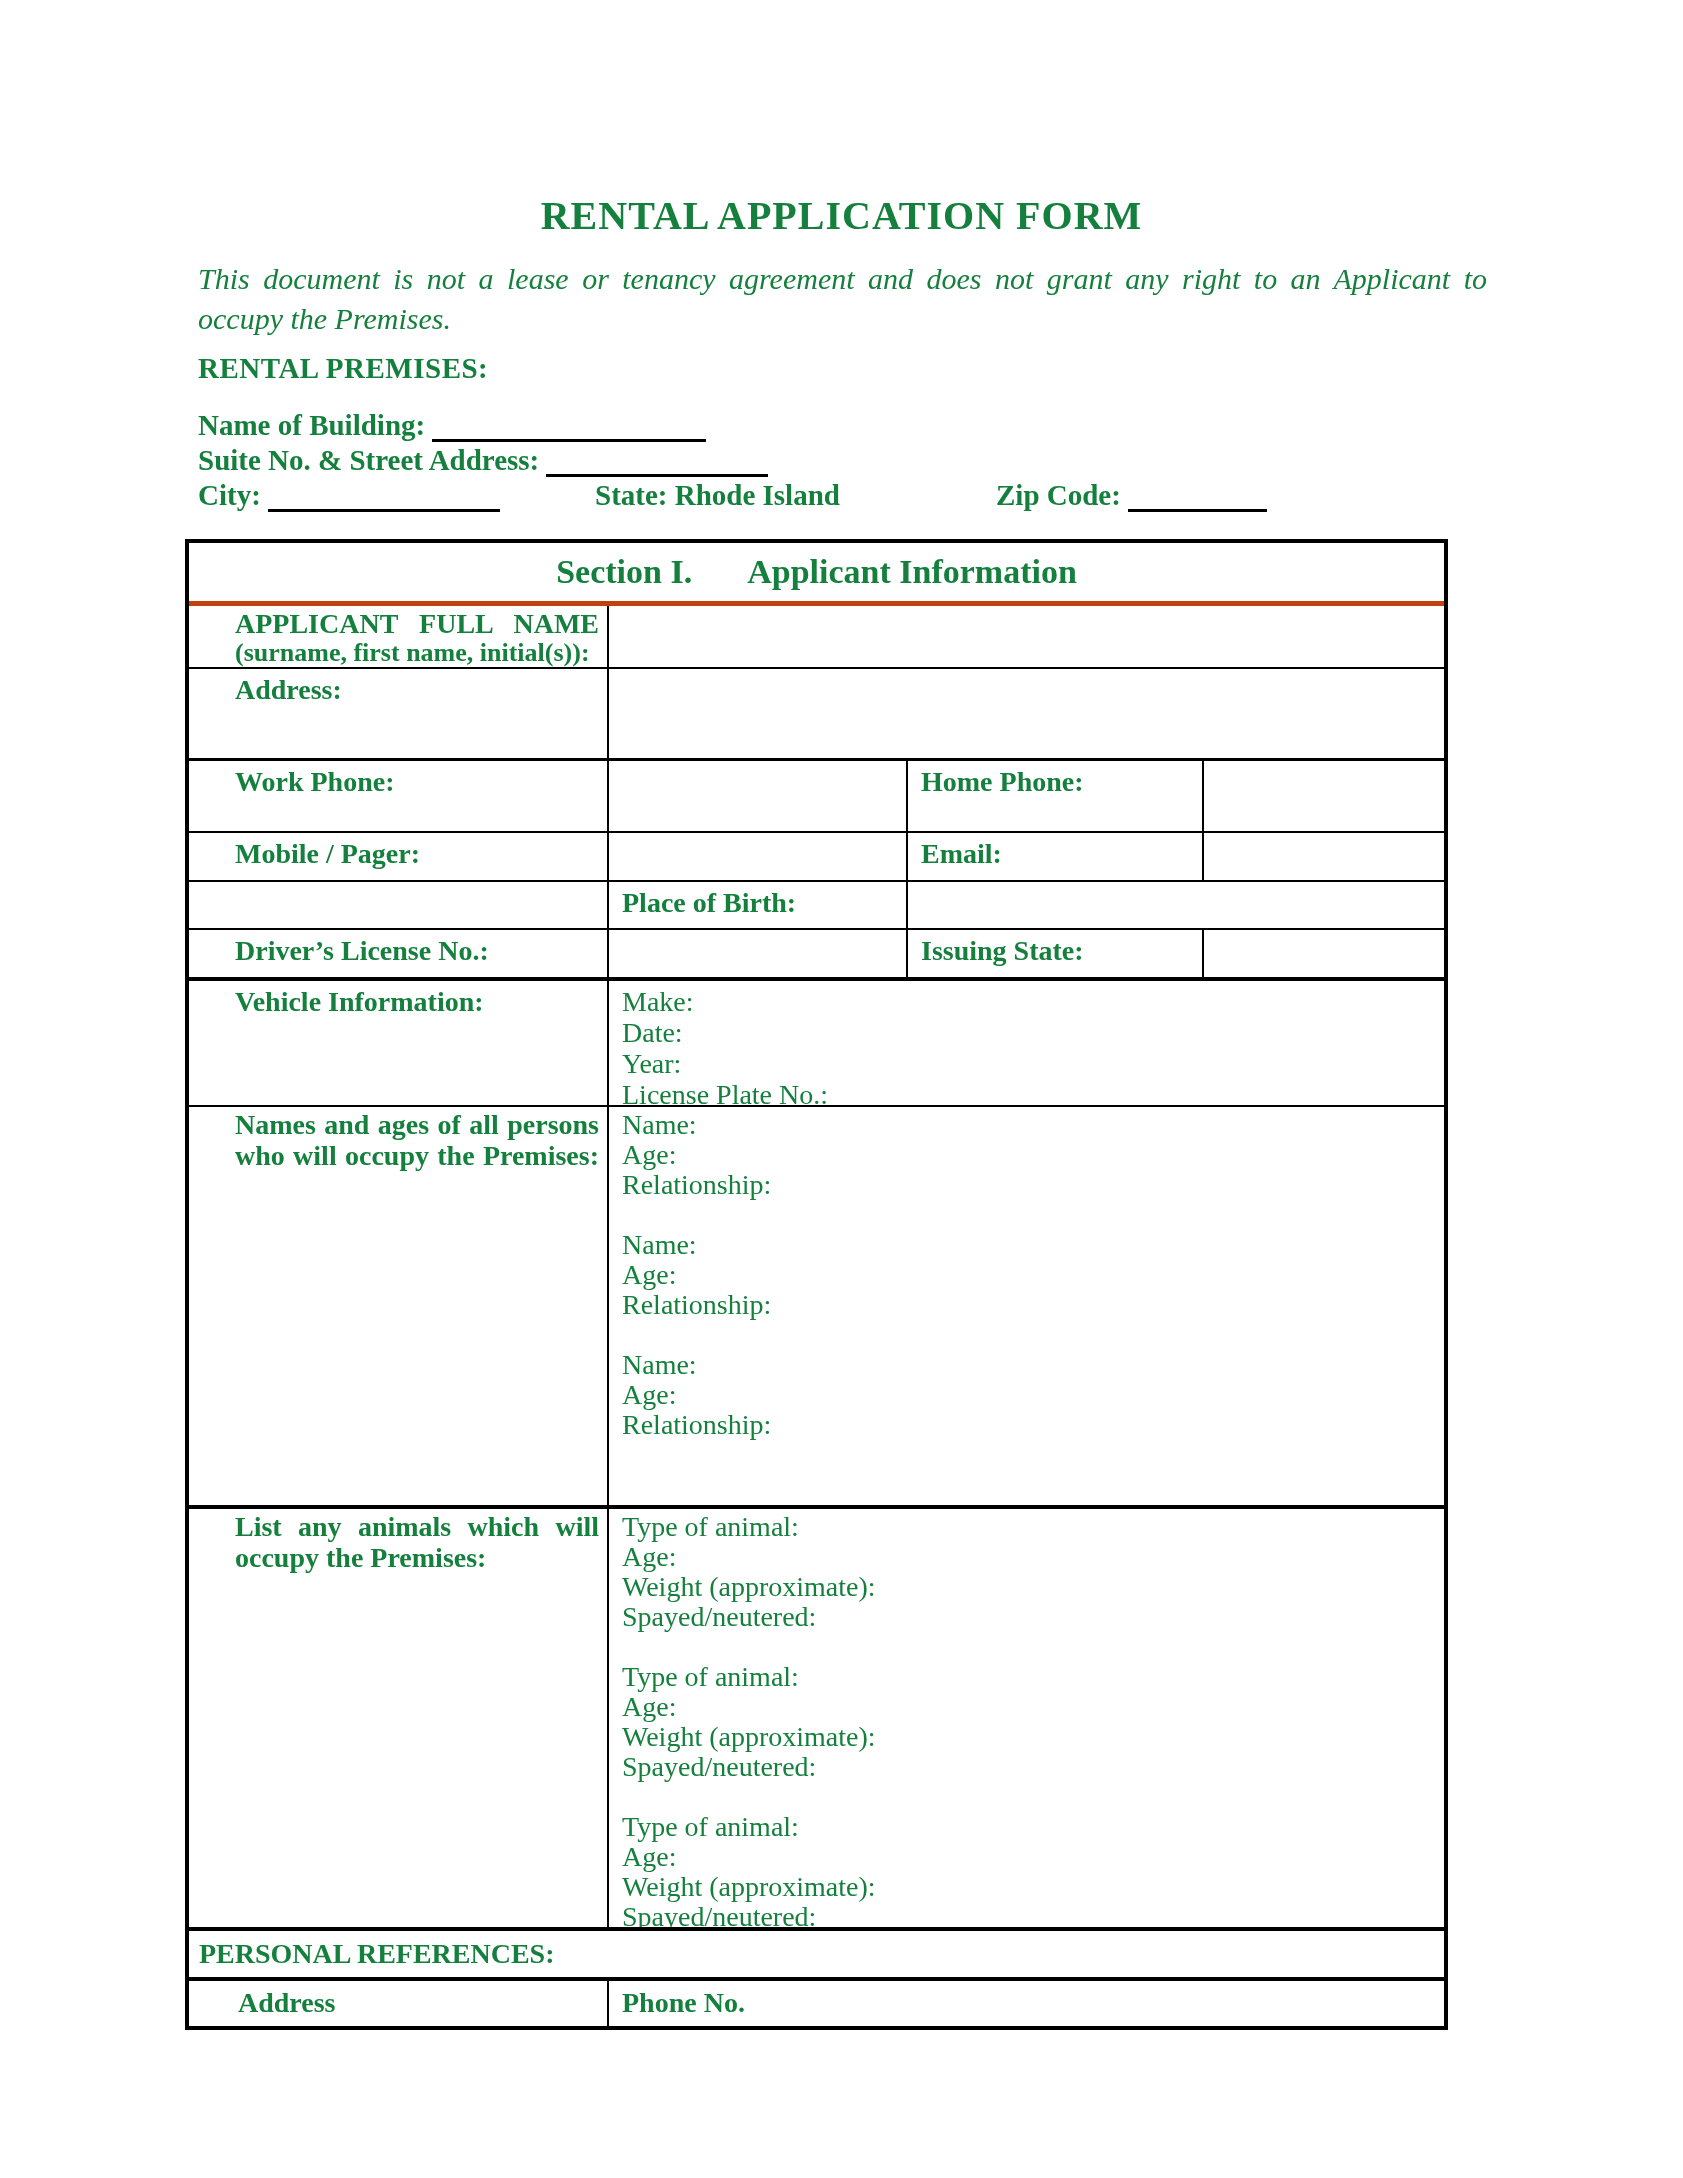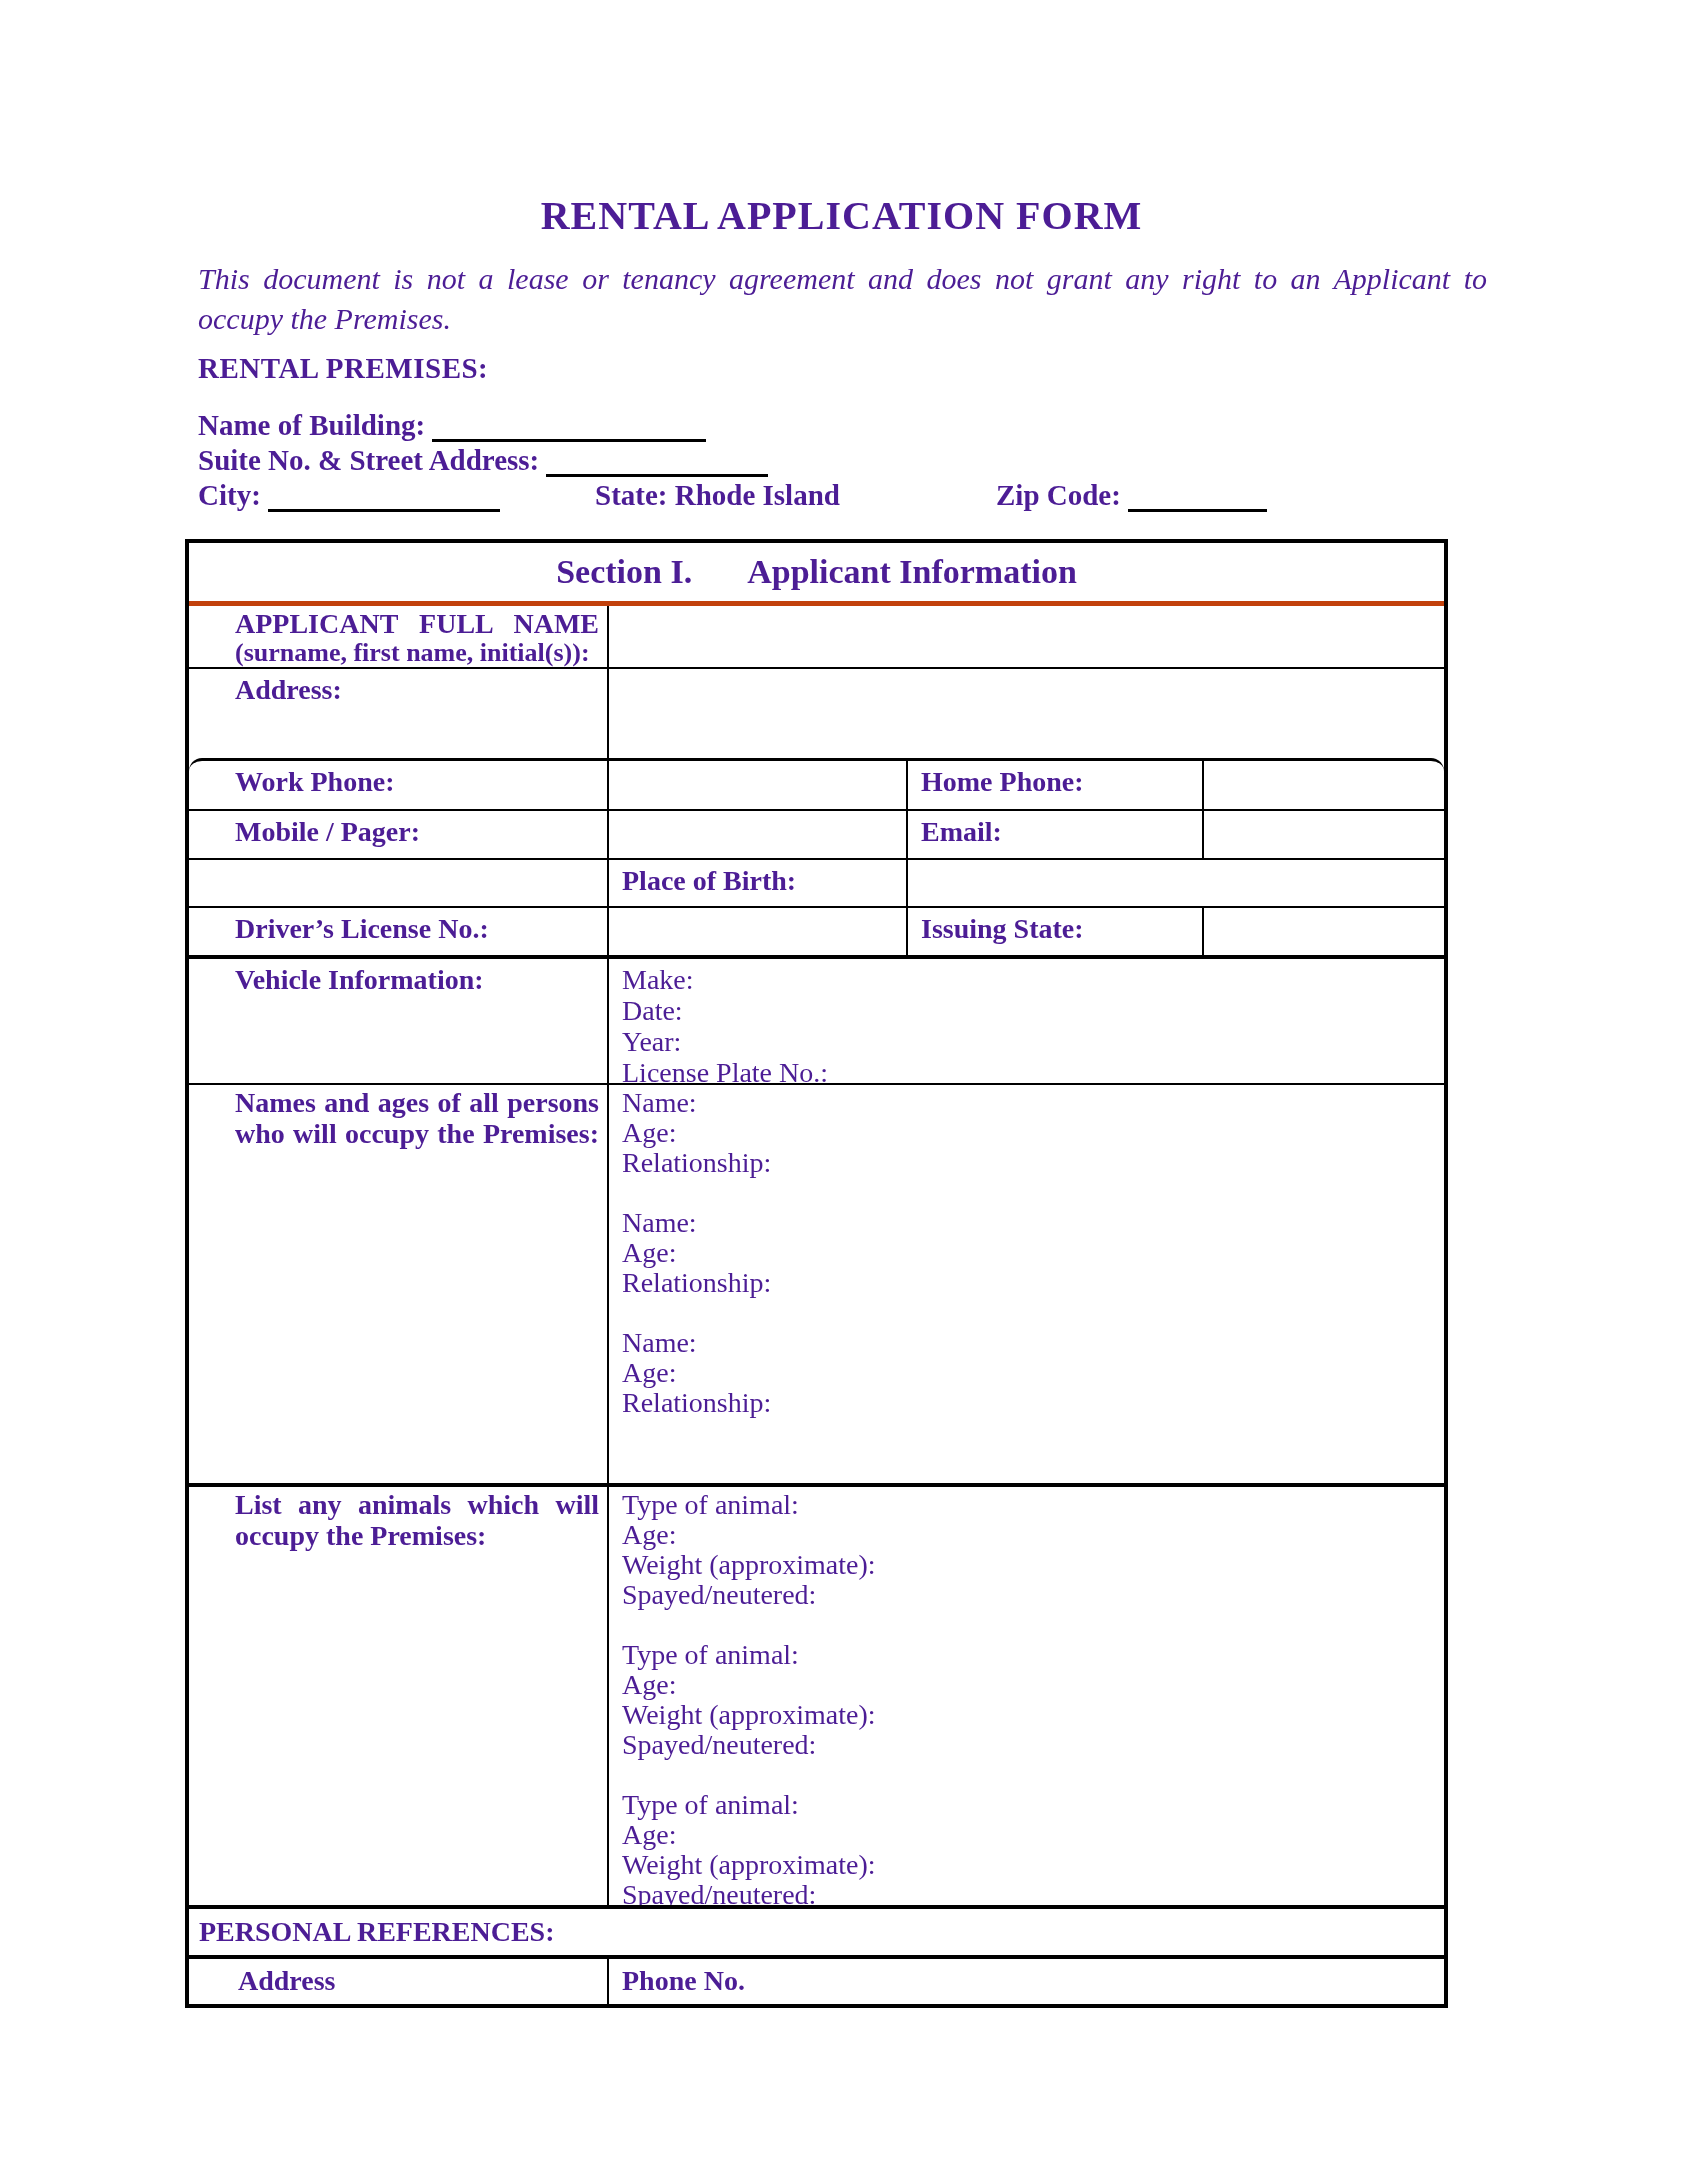--- a/index.html
+++ b/index.html
@@ -1,18 +1,18 @@
 <!DOCTYPE html>
 <html><head>
 <meta charset="utf-8">
 <style>
   html,body{margin:0;padding:0;background:#ffffff;}
   .page{
     position:relative;width:1683px;height:2178px;background:#ffffff;
-    font-family:"Liberation Serif", serif;color:#4c1d95;overflow:hidden;
+    font-family:"Liberation Serif", serif;color:#15803d;overflow:hidden;
   }
   
   .doc-title{
     position:absolute;top:192px;left:0;width:100%;text-align:center;
     font-size:40px;font-weight:bold;letter-spacing:1px;
   }
   .intro{position:absolute;left:198px;top:259px;width:1289px;
     font-style:italic;font-size:30px;line-height:40px;}
   .intro-l1{text-align:justify;text-align-last:justify;}
   .premises-heading{position:absolute;left:198px;top:352px;font-size:29px;font-weight:bold;letter-spacing:0.5px;}
@@ -36,21 +36,21 @@
     box-sizing:border-box;height:63px;border-bottom:5px solid #c2410c;
     display:flex;justify-content:center;align-items:center;gap:55px;
     font-size:34px;font-weight:bold;
   }
   .row{display:grid;box-sizing:border-box;border-top:2px solid #000;}
   .cols2{grid-template-columns:418px 838px;}
   .cols4{grid-template-columns:418px 299px 296px 243px;}
   .cols3{grid-template-columns:418px 595px 243px;}
   .r-applicant{height:61px;border-top:none;}
   .r-address{height:91px;}
-  .r-phone{height:51px;border-top-width:3px;border-radius:13px;}
+  .r-phone{height:73px;border-top-width:3px;}
   .r-mobile{height:49px;}
   .r-dob{height:48px;}
   .r-dl{height:49px;}
   .r-vehicle{height:128px;border-top-width:4px;}
   .r-occupants{height:400px;}
   .r-animals{height:422px;border-top-width:4px;}
   .r-prefs{height:50px;border-top-width:4px;display:block;}
   .r-refhead{height:49px;border-top-width:4px;}
   .c{box-sizing:border-box;border-left:2px solid #000;overflow:hidden;}
   .c:first-child{border-left:none;margin-left:36px;}

